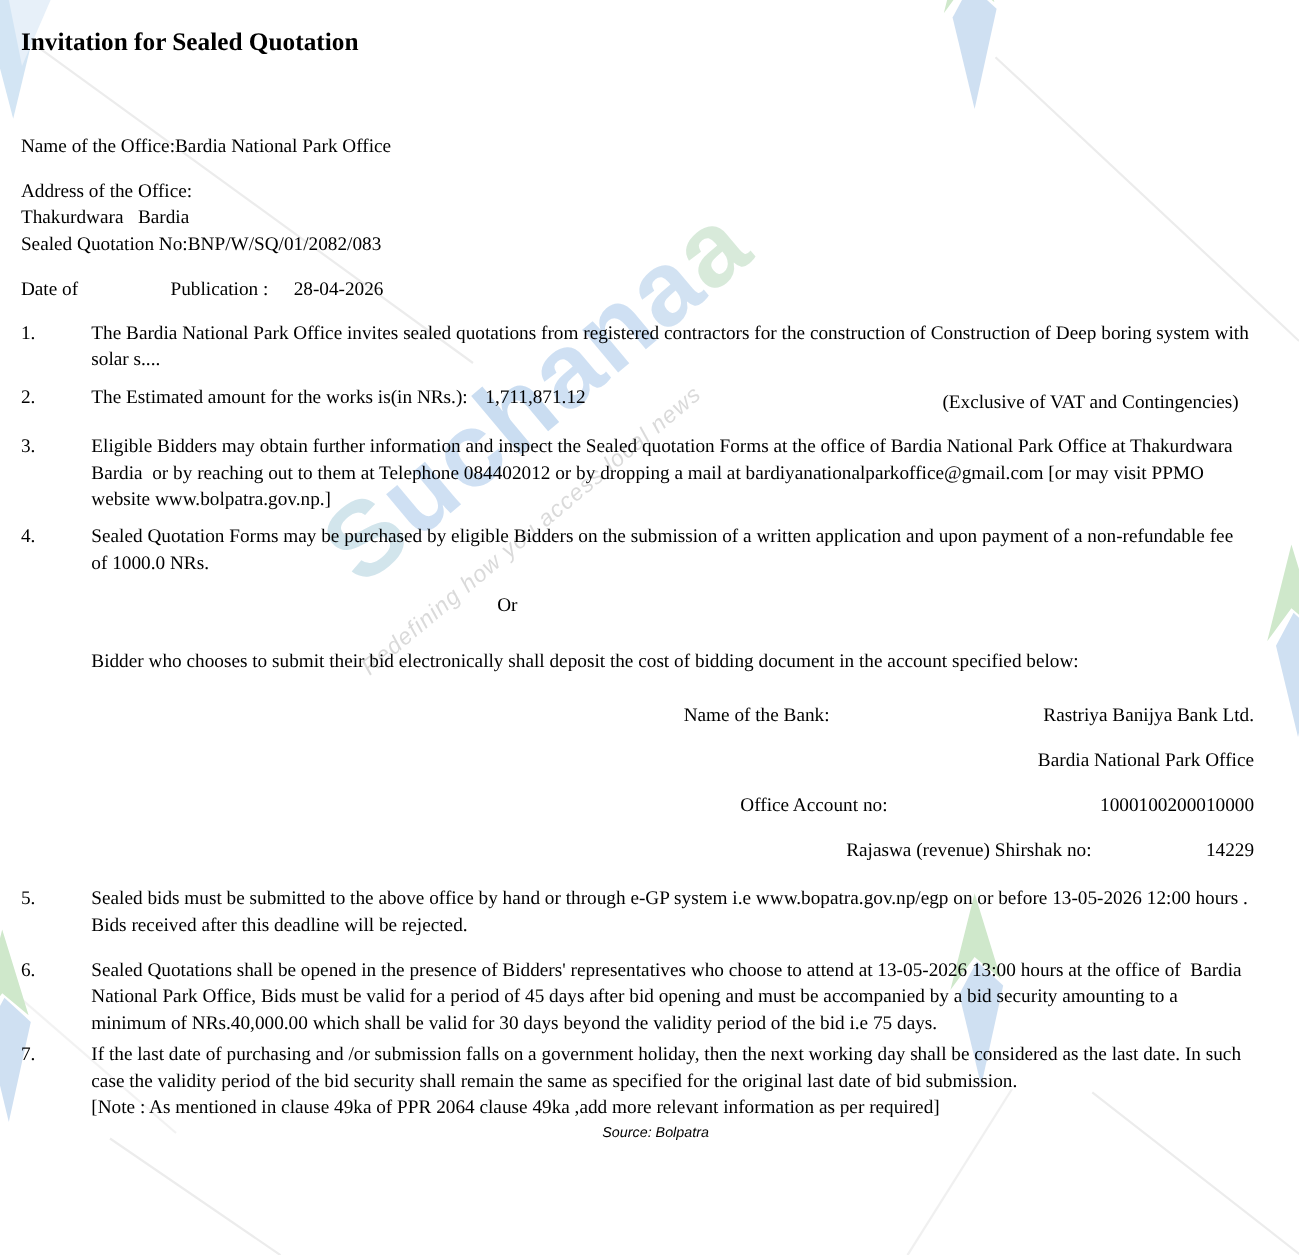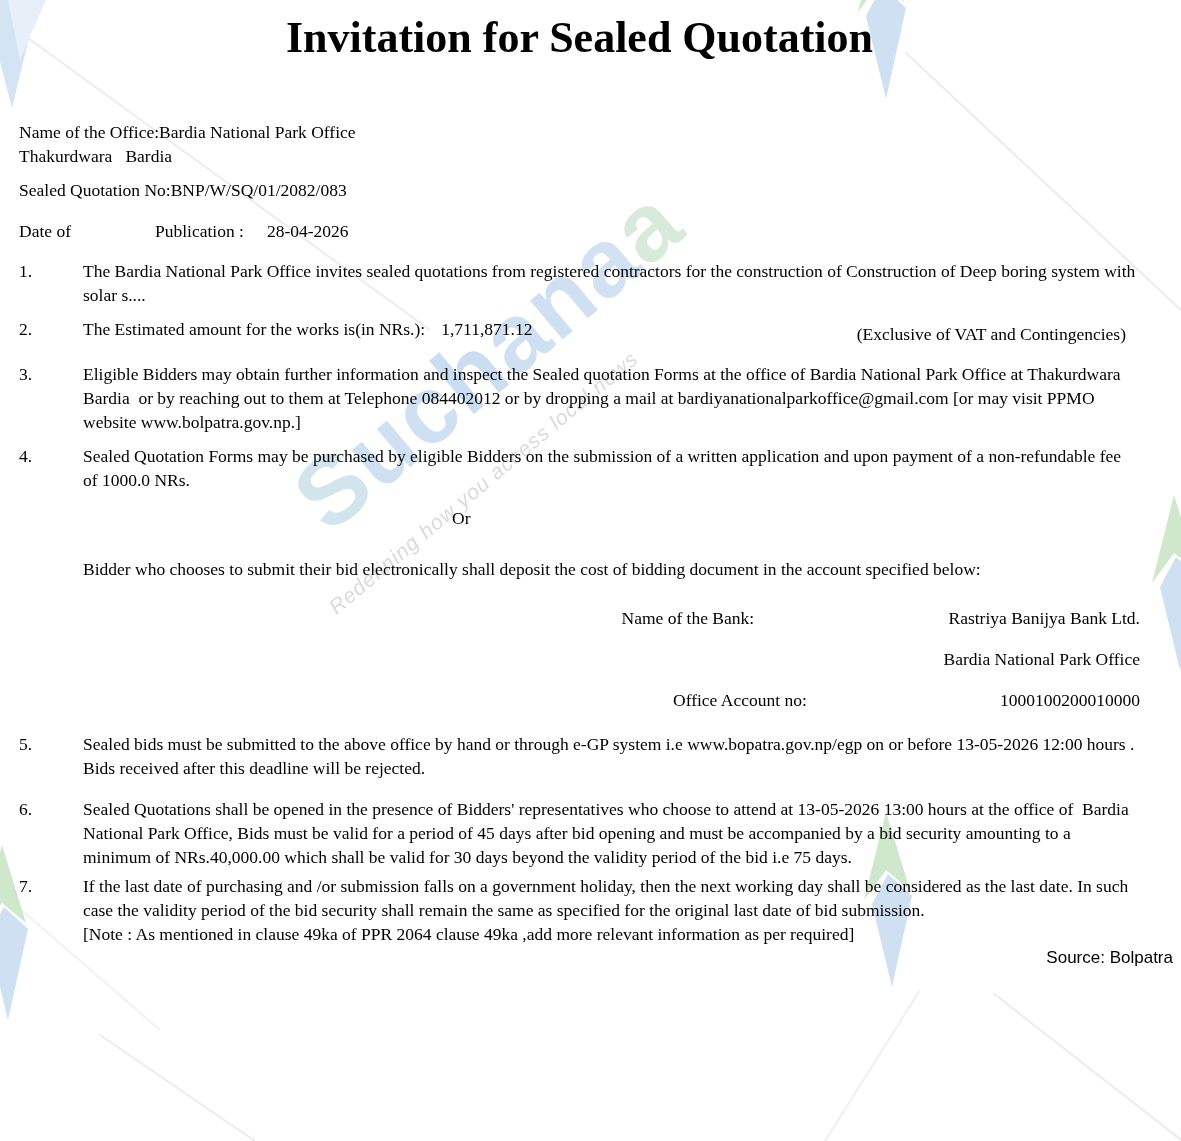--- a/index.html
+++ b/index.html
@@ -35,28 +35,28 @@
     font-style:italic; font-size:21px; letter-spacing:1px;
     color:#d4d4d4; opacity:0.85; white-space:nowrap; pointer-events:none;
   }
   
   .content {
     position:relative; z-index:1;
     padding:0 41px 0 19px;
     font-size:17.5px; line-height:24px;
   }
   h1.title {
-    margin:18px 0 0 0; text-align:center;
-    font-size:44px; line-height:40px; font-weight:bold;
+    margin:18px 0 0 0; text-align:left;
+    font-size:23px; line-height:40px; font-weight:bold;
   }
   .line { margin:0; }
   .pre { white-space:pre-wrap; }
   .office-name { margin-top:62px; }
   .address-label { margin-top:17px; }
-  .quotation-no { margin-top:10px; }
+  .quotation-no { }
   .date-line { margin-top:17px; }
   .date-label { display:inline-block; width:136px; }
   .pub-date { margin-left:23px; }
   .item { display:flex; align-items:flex-start; margin:0; }
   .item .num { flex:0 0 64px; }
   .item .txt { flex:1 1 auto; white-space:pre-wrap; }
   .item-1 { margin-top:16px; }
   .item-2 { margin-top:10px; }
   .item-2 .txt { display:flex; white-space:nowrap; }
   .amount { margin-left:16px;text-align:right; }
@@ -66,23 +66,23 @@
   .or-line { margin:14px 0 0 433px; }
   .bidder-line { margin:27px 0 0 64px; }
   .bank { margin:25px 0 0 64px; }
   .bank-row { display:flex; margin-top:17px;justify-content:flex-end; }
   .bank-row:first-child { margin-top:0; }
   .bank-row .lbl { flex:0 0 327px; }
   .item-5 { margin-top:20px; }
   .item-6 { margin-top:17px; }
   .item-7 { margin-top:5px; }
   .source-line {
-    margin:0 -33px 0 0; text-align:right;
+    margin:0 -33px 0 0; text-align:center;
     font-family:"Liberation Sans", sans-serif;
-    font-size:17px;
+    font-style:italic; font-size:13px;
   }
 </style>
 </head>
 <body>
 
 <div class="page">
 
   <svg class="deco" width="1181" height="1141" viewBox="0 0 1181 1141" aria-hidden="true">
     <defs>
       <g id="bolt">
@@ -111,20 +111,21 @@
     <span>S</span><span>u</span><span>c</span><span>h</span><span>a</span><span>n</span><span>a</span><span>a</span>
   </div>
   <div class="wm-tagline">Redefining how you access local news</div>
 
   <div class="content">
 
     <h1 class="title">Invitation for Sealed Quotation</h1>
 
     <p class="line office-name">Name of the Office:Bardia National Park Office</p>
 
+    <p class="line address-label">Address of the Office:</p>
     <p class="line pre">Thakurdwara   Bardia</p>
 
     <p class="line quotation-no">Sealed Quotation No:BNP/W/SQ/01/2082/083</p>
 
     <div class="date-line">
       <span class="date-label">Date of</span><span>Publication :</span><span class="pub-date">28-04-2026</span>
     </div>
 
     <div class="item item-1">
       <span class="num">1.</span>
@@ -159,20 +160,24 @@
         <span class="lbl">Name of the Bank:</span>
         <span class="val">Rastriya Banijya Bank Ltd.</span>
       </div>
       <div class="bank-row">
         <span class="val">Bardia National Park Office</span>
       </div>
       <div class="bank-row">
         <span class="lbl">Office Account no:</span>
         <span class="val">1000100200010000</span>
       </div>
+      <div class="bank-row">
+        <span class="lbl">Rajaswa (revenue) Shirshak no:</span>
+        <span class="val">14229</span>
+      </div>
     </div>
 
     <div class="item item-5">
       <span class="num">5.</span>
       <span class="txt">Sealed bids must be submitted to the above office by hand or through e-GP system i.e www.bopatra.gov.np/egp on or before 13-05-2026 12:00 hours . Bids received after this deadline will be rejected.</span>
     </div>
 
     <div class="item item-6">
       <span class="num">6.</span>
       <span class="txt">Sealed Quotations shall be opened in the presence of Bidders' representatives who choose to attend at 13-05-2026 13:00 hours at the office of  Bardia National Park Office, Bids must be valid for a period of 45 days after bid opening and must be accompanied by a bid security amounting to a minimum of NRs.40,000.00 which shall be valid for 30 days beyond the validity period of the bid i.e 75 days.</span>

